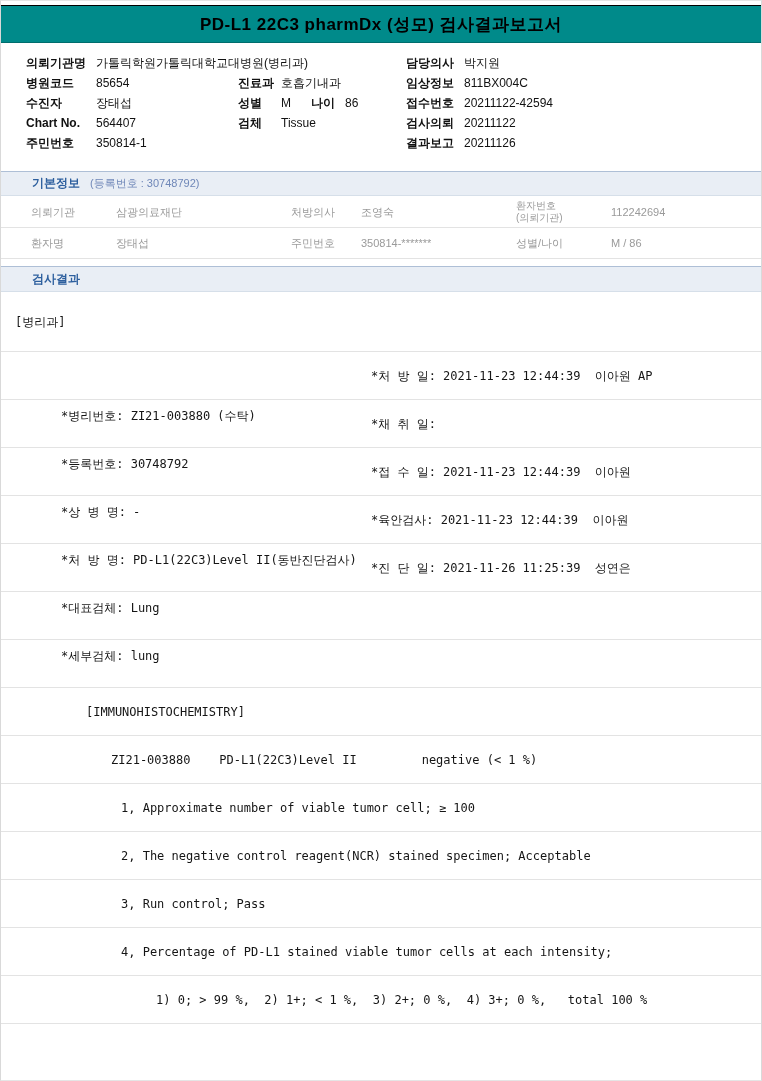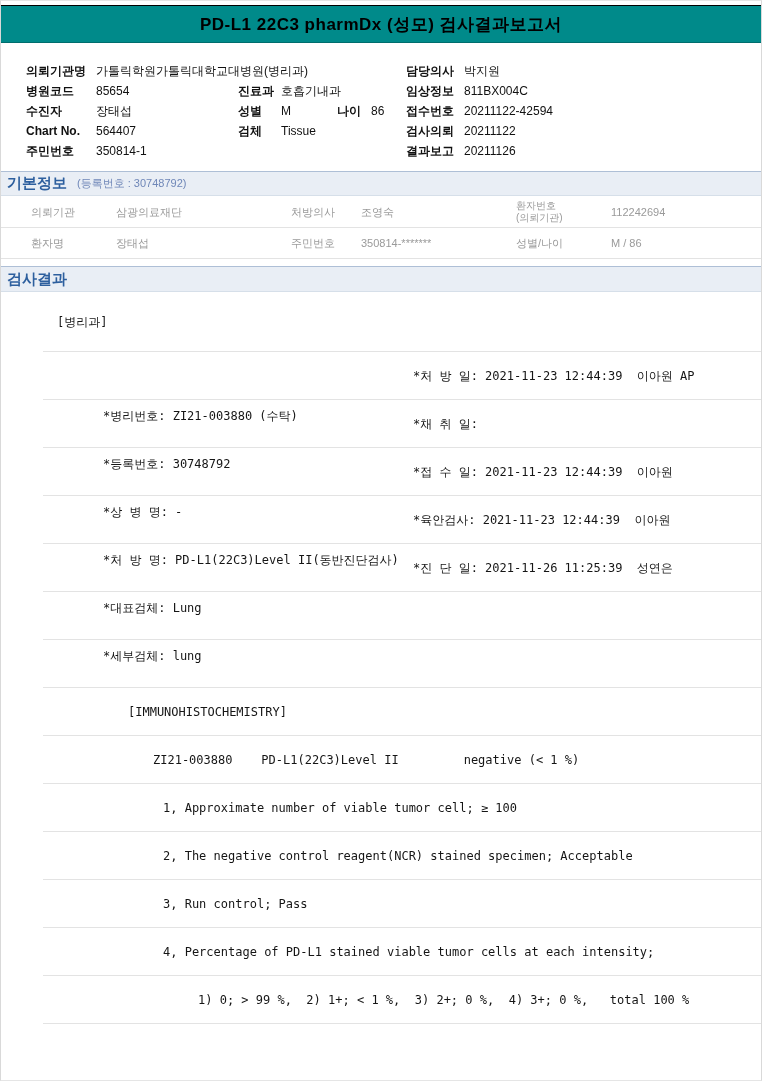--- a/index.html
+++ b/index.html
@@ -11,51 +11,51 @@
     border-top:1px solid #e5e5e5; border-bottom:1px solid #e5e5e5;
     overflow:hidden;
   }
   .title-bar {
     position:absolute; top:4px; left:0; width:100%; height:38px;
     background:#008a8a; border-top:1px solid #000000; border-bottom:1px solid #006d6d;
     color:#000000; display:flex; align-items:center; justify-content:center;
     font-size:17px; font-weight:bold; letter-spacing:0.5px;
   }
   .patient-header { position:absolute; top:50px; left:0; width:100%; height:117px; font-size:12px; color:#111; }
-  .ph-col { position:absolute; top:10px; }
+  .ph-col { position:absolute; top:2px; }
   .col1 { left:25px; }
   .col2 { left:237px; }
   .col3 { left:405px; }
   .hrow { height:20px; line-height:20px; white-space:nowrap; }
   .hspacer { height:20px; }
   .hlabel { display:inline-block; font-weight:bold; }
   .col1 .hlabel { width:70px; }
   .col2 .hlabel { width:43px; }
   .col2 .hval-short { display:inline-block; width:30px; }
-  .col2 .hlabel2 { display:inline-block; font-weight:bold; width:34px;margin-left:26px; }
+  .col2 .hlabel2 { display:inline-block; font-weight:bold; width:34px; }
   .col3 .hlabel { width:58px; }
   .section-bar {
     position:absolute; left:0; width:100%; background:#e9eef5;
     border-top:1px solid #aebfd6; border-bottom:1px solid #d6dfe9;
     display:flex; align-items:center;
   }
   .bar-basic { top:170px; height:25px; }
   .bar-results { top:265px; height:26px; }
-  .section-title { margin-left:6px; font-weight:bold; color:#2d5f9e; font-size:15px; }
+  .section-title { margin-left:31px; font-weight:bold; color:#2d5f9e; font-size:12px; }
   .section-note { margin-left:10px; font-weight:normal; font-size:11px; color:#6f87b8; }
   .basic-table { position:absolute; top:196px; left:0; width:100%; font-size:11px; color:#9a9a9a; }
   .bt-row { position:relative; height:31px; border-bottom:1px solid #e3e3e3; }
   .bt-cell { position:absolute; top:50%; transform:translateY(-50%); white-space:nowrap; }
   .bt-l1 { left:30px; } .bt-v1 { left:115px; }
   .bt-l2 { left:290px; } .bt-v2 { left:360px; }
   .bt-l3 { left:515px; } .bt-v3 { left:610px; }
   .bt-stacked { font-size:10px; line-height:12px; }
   .report {
     position:absolute; top:291px; left:0; width:100%;
-    font-family:"DejaVu Sans Mono", monospace; font-size:12px; color:#151515;padding-left:42px;
+    font-family:"DejaVu Sans Mono", monospace; font-size:12px; color:#151515;
   }
   .rrow { position:relative; height:48px; border-bottom:1px solid #e3e3e3; }
   .rrow.first { height:60px; }
   .rleft  { position:absolute; top:50%; transform:translateY(-50%); white-space:pre; }
   .rright { position:absolute; left:370px; top:50%; transform:translateY(-50%); white-space:pre; }
   .i0 { left:14px; } .i1 { left:60px;margin-top:40px; } .i2 { left:85px; }
   .i3 { left:110px; } .i4 { left:120px; } .i5 { left:155px; }
 </style>
 </head>
 <body>

